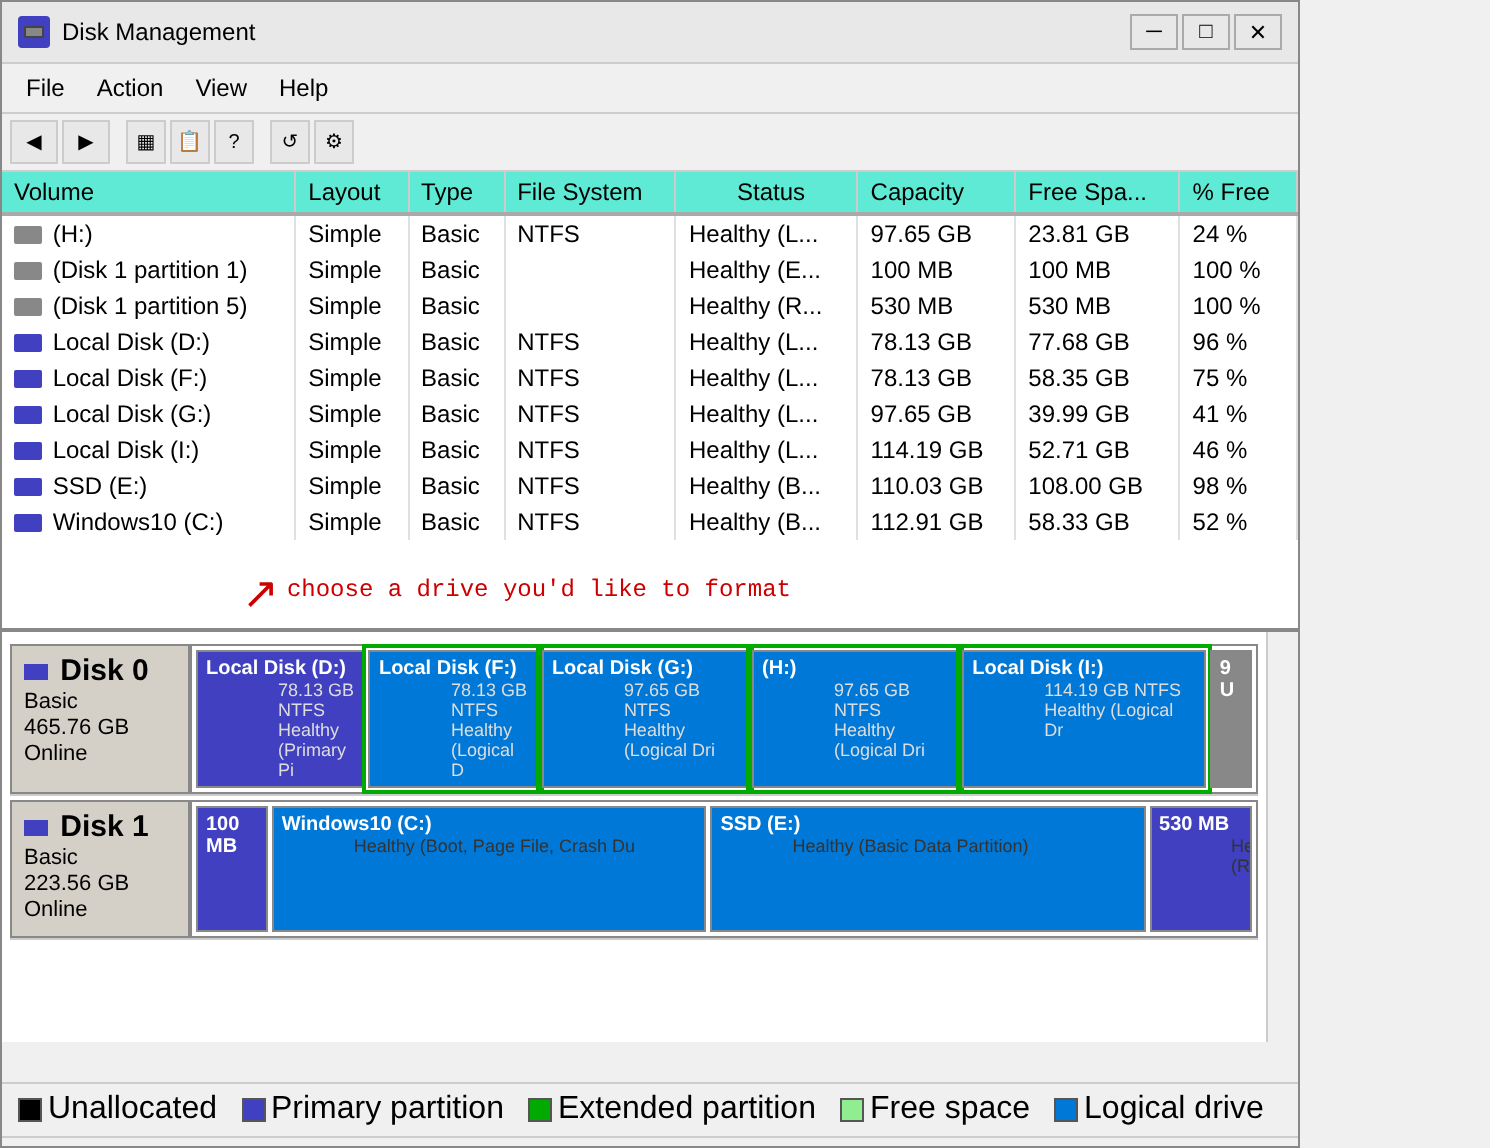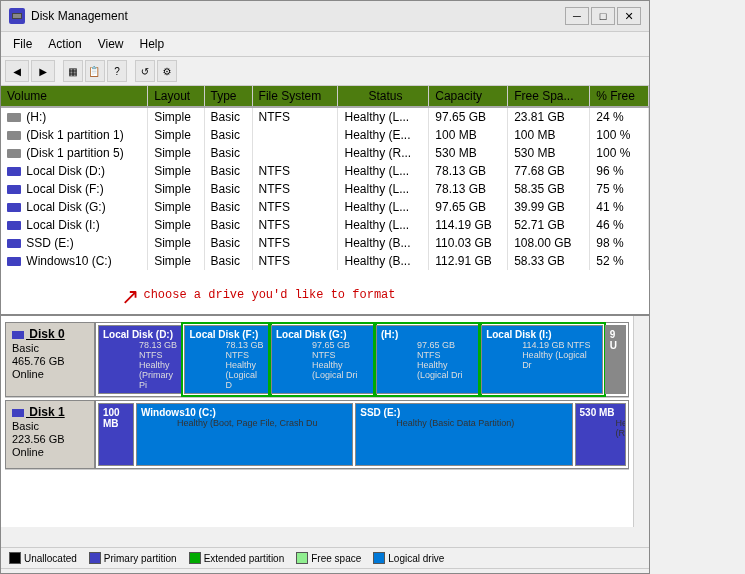--- a/index.html
+++ b/index.html
@@ -61,21 +61,21 @@
       border-bottom: 2px solid #888;
       position: relative;
     }
 
     table {
       width: 100%;
       border-collapse: collapse;
       font-size: 12px;
     }
     thead tr {
-      background: #4d7c0f;
+      background: #5eead4;
     }
     thead th {
       padding: 3px 6px;
       border-right: 1px solid #ccc;
       border-bottom: 2px solid #aaa;
       text-align: left;
       font-weight: normal;
       white-space: nowrap;
     }
     tbody td {
@@ -117,21 +117,21 @@
       width: 90px;
       min-width: 90px;
       padding: 4px 6px;
       background: #d4d0c8;
       border: 1px solid #888;
       font-size: 11px;
       display: flex;
       flex-direction: column;
       gap: 1px;
     }
-    .disk-info .disk-name { font-weight: bold; font-size: 12px; text-decoration: underline; }
+    .disk-info .disk-name { font-weight: bold; font-size: 15px; }
 
     .disk-partitions {
       flex: 1;
       display: flex;
       gap: 2px;
       padding: 2px;
       background: white;
       border: 1px solid #888;
     }
 
@@ -162,21 +162,21 @@
     }
 
     
     .legend {
       background: #f0f0f0;
       border-top: 1px solid #ccc;
       padding: 4px 8px;
       display: flex;
       align-items: flex-end;
       gap: 12px;
-      font-size: 10px;
+      font-size: 16px;
       margin-top: 20px;
     }
     .legend-item {
       display: flex;
       align-items: center;
       gap: 3px;
     }
     .legend-box {
       width: 12px;
       height: 12px;

